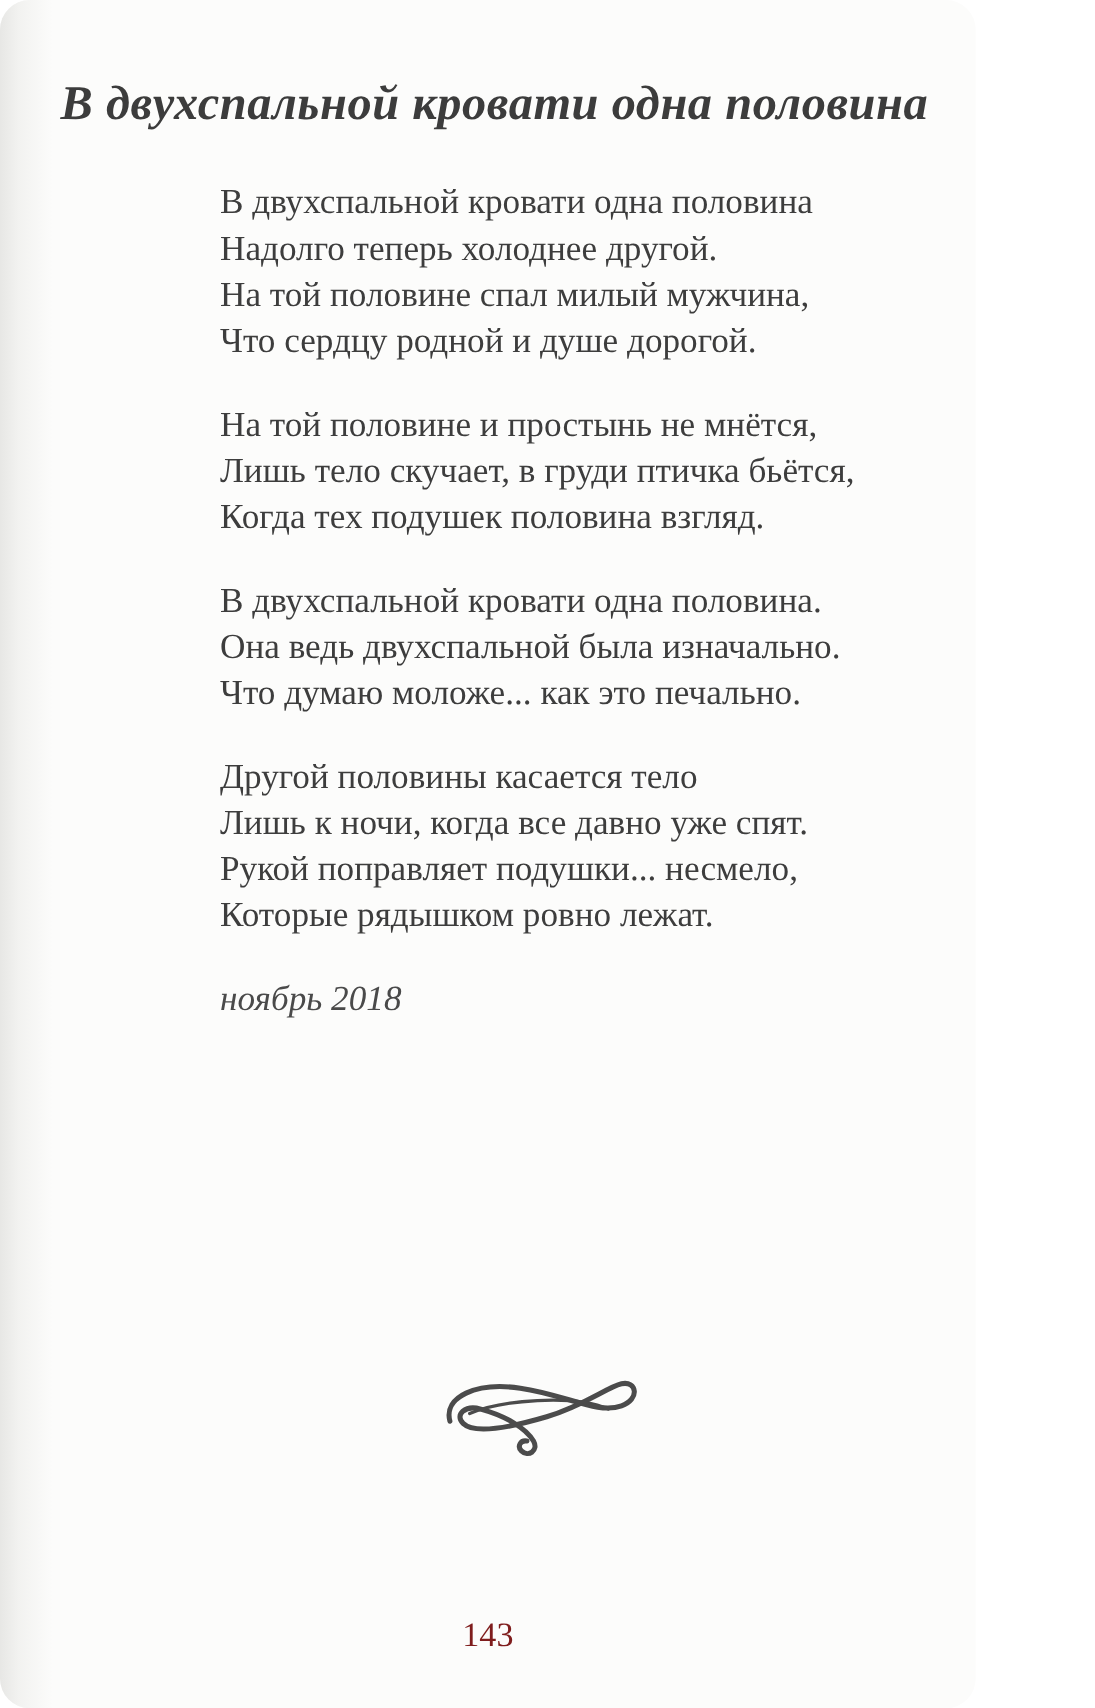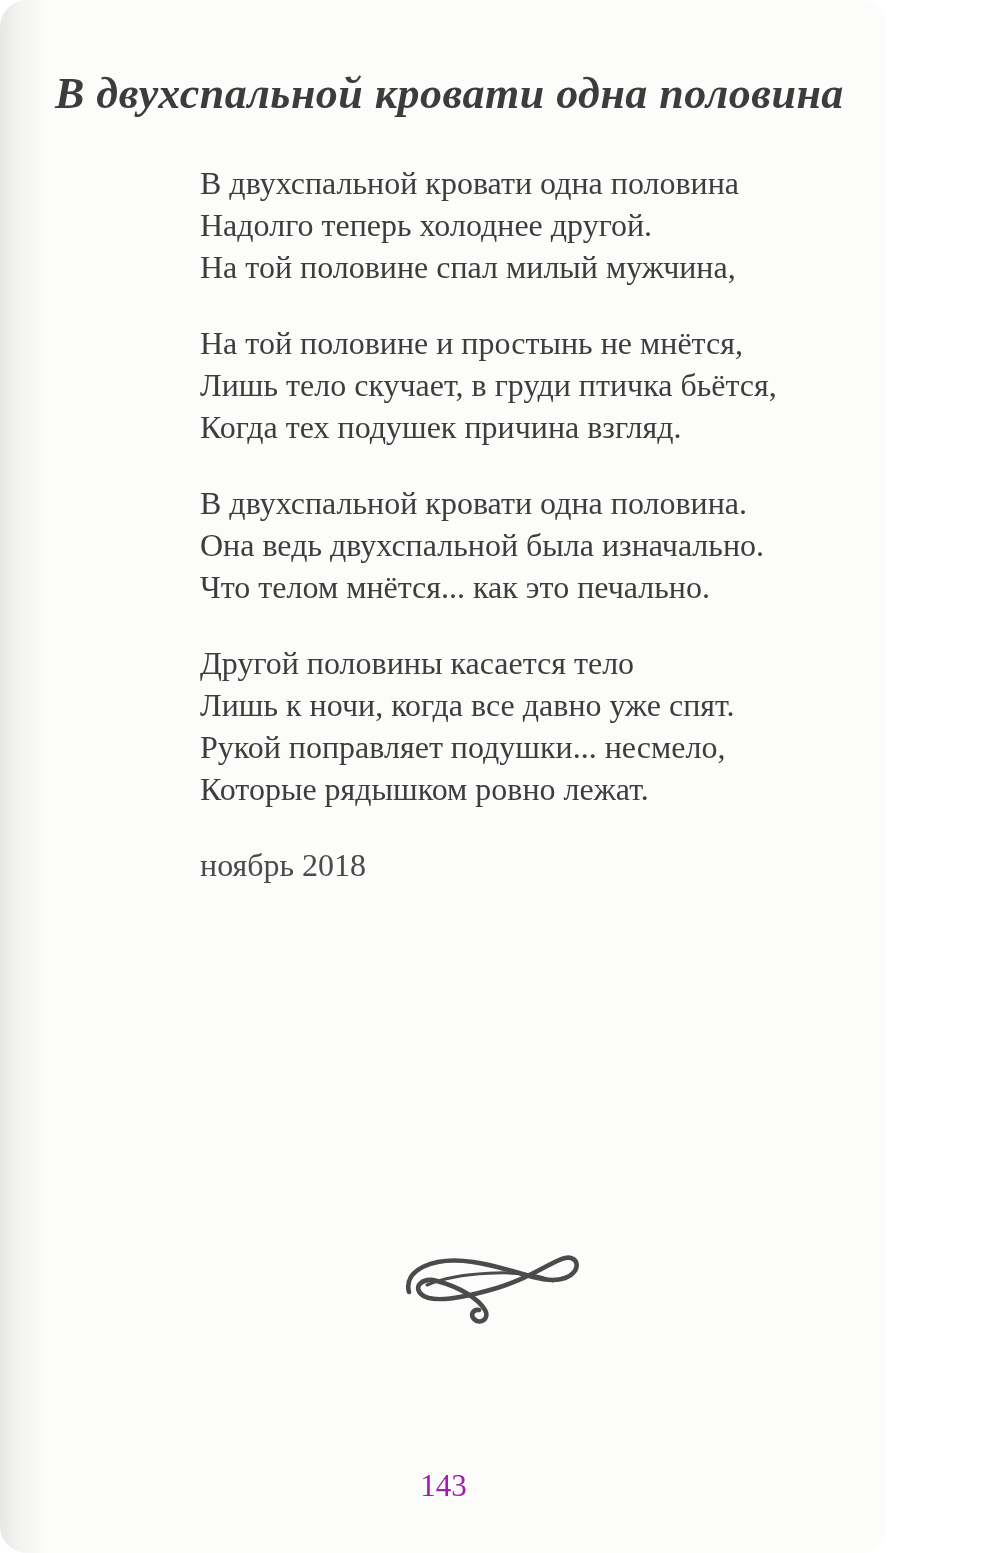--- a/index.html
+++ b/index.html
@@ -39,65 +39,67 @@
     width: 720px;
   }
   .stanza { margin: 0 0 34px 0; }
   .line {
     font-size: 32px;
     line-height: 42px;
     white-space: nowrap;
     color: #3d3d3d;
   }
   .date {
+    font-style: italic;
     font-size: 32px;
     line-height: 42px;
     color: #4a4a4a;
   }
   .flourish {
     position: absolute;
     left: 398px;
     top: 1248px;
     width: 202px;
     height: 78px;
   }
   .flourish svg { display: block; width: 100%; height: 100%; }
   .pagenum {
     position: absolute;
     left: 0;
     top: 1468px;
     width: 100%;
     text-align: center;
     font-size: 31px;
-    color: #a21caf;
+    color: #7f1d1d;
   }
 </style>
 </head>
 <body>
 
 <div class="page">
   <div class="edge-shade"></div>
 
   <h1 class="title">В двухспальной кровати одна половина</h1>
 
   <div class="poem">
     <div class="stanza">
       <div class="line">В двухспальной кровати одна половина</div>
       <div class="line">Надолго теперь холоднее другой.</div>
       <div class="line">На той половине спал милый мужчина,</div>
+      <div class="line">Что сердцу родной и душе дорогой.</div>
     </div>
     <div class="stanza">
       <div class="line">На той половине и простынь не мнётся,</div>
       <div class="line">Лишь тело скучает, в груди птичка бьётся,</div>
-      <div class="line">Когда тех подушек причина взгляд.</div>
+      <div class="line">Когда тех подушек половина взгляд.</div>
     </div>
     <div class="stanza">
       <div class="line">В двухспальной кровати одна половина.</div>
       <div class="line">Она ведь двухспальной была изначально.</div>
-      <div class="line">Что телом мнётся... как это печально.</div>
+      <div class="line">Что думаю моложе... как это печально.</div>
     </div>
     <div class="stanza">
       <div class="line">Другой половины касается тело</div>
       <div class="line">Лишь к ночи, когда все давно уже спят.</div>
       <div class="line">Рукой поправляет подушки... несмело,</div>
       <div class="line">Которые рядышком ровно лежат.</div>
     </div>
     <div class="date">ноябрь 2018</div>
   </div>
 

